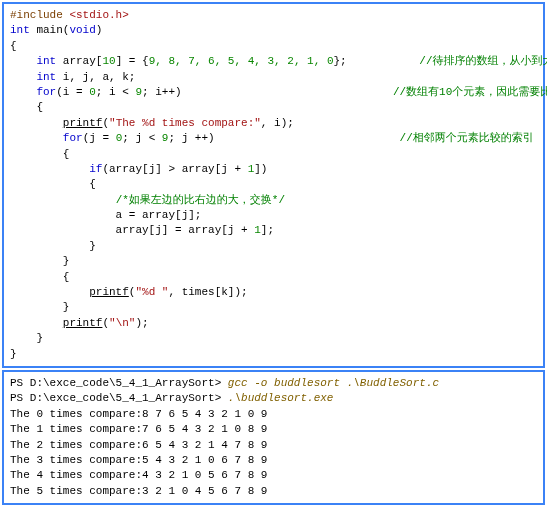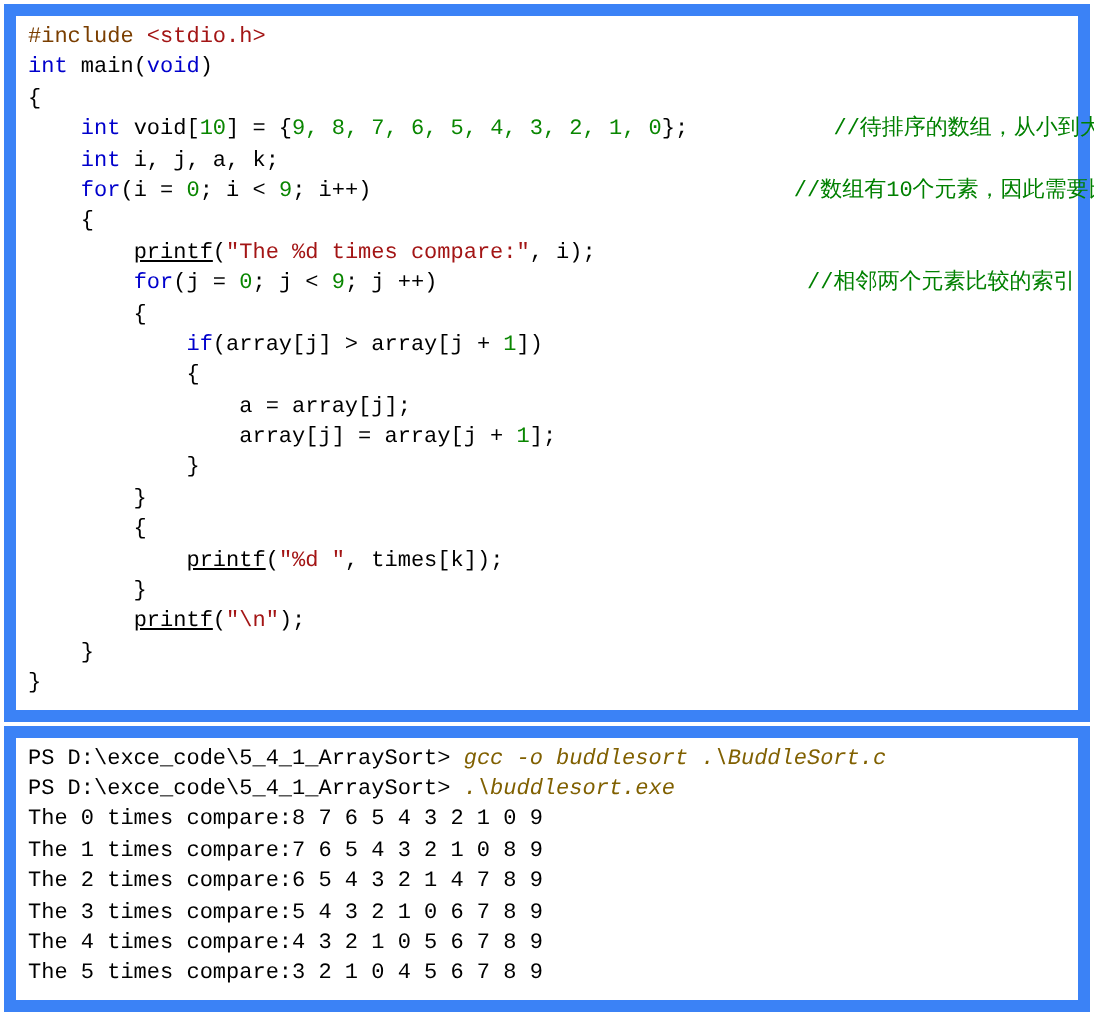--- a/index.html
+++ b/index.html
@@ -6,21 +6,21 @@
     margin: 0;
     padding: 2px;
     background: #fff;
     font-family: Consolas, "Courier New", monospace;
     font-size: 11px;
     line-height: 1.4;
     width: 547px;
     box-sizing: border-box;
   }
   .panel {
-    border: 6px solid #3b82f6;
+    border: 2px solid #3b82f6;
     padding: 4px 6px;
     margin-bottom: 2px;
     box-sizing: border-box;
     position: relative;
   }
   .code-line {
     white-space: pre;
     color: #000;
   }
   .tok-pre   { color: #7a3e00; }      
@@ -36,29 +36,30 @@
   }
   .term-cmd  { color: #806000; font-style: italic; }
 </style>
 </head>
 <body>
 
 <div class="panel">
 <div class="code-line"><span class="tok-pre">#include</span><span class="tok-inc"> &lt;stdio.h&gt;</span></div>
 <div class="code-line"><span class="tok-kw">int</span><span> main(</span><span class="tok-kw">void</span><span>)</span></div>
 <div class="code-line">{</div>
-<div class="code-line"><span>    </span><span class="tok-kw">int</span><span> void[</span><span class="tok-num">10</span><span>] = {</span><span class="tok-num">9, 8, 7, 6, 5, 4, 3, 2, 1, 0</span><span>};</span><span>           </span><span class="tok-cmt">//待排序的数组，从小到大排列</span></div>
+<div class="code-line"><span>    </span><span class="tok-kw">int</span><span> array[</span><span class="tok-num">10</span><span>] = {</span><span class="tok-num">9, 8, 7, 6, 5, 4, 3, 2, 1, 0</span><span>};</span><span>           </span><span class="tok-cmt">//待排序的数组，从小到大排列</span></div>
 <div class="code-line"><span>    </span><span class="tok-kw">int</span><span> i, j, a, k;</span></div>
 <div class="code-line"><span>    </span><span class="tok-kw">for</span><span>(i = </span><span class="tok-num">0</span><span>; i &lt; </span><span class="tok-num">9</span><span>; i++)</span><span>                                </span><span class="tok-cmt">//数组有10个元素，因此需要比较9次</span></div>
 <div class="code-line">    {</div>
 <div class="code-line"><span>        </span><span class="tok-func">printf</span><span>(</span><span class="tok-str">"The %d times compare:"</span><span>, i);</span></div>
 <div class="code-line"><span>        </span><span class="tok-kw">for</span><span>(j = </span><span class="tok-num">0</span><span>; j &lt; </span><span class="tok-num">9</span><span>; j ++)</span><span>                            </span><span class="tok-cmt">//相邻两个元素比较的索引</span></div>
 <div class="code-line">        {</div>
 <div class="code-line"><span>            </span><span class="tok-kw">if</span><span>(array[j] &gt; array[j + </span><span class="tok-num">1</span><span>])</span></div>
 <div class="code-line">            {</div>
+<div class="code-line"><span>                </span><span class="tok-cmt">/*如果左边的比右边的大，交换*/</span></div>
 <div class="code-line">                a = array[j];</div>
 <div class="code-line"><span>                array[j] = array[j + </span><span class="tok-num">1</span><span>];</span></div>
 <div class="code-line">            }</div>
 <div class="code-line">        }</div>
 <div class="code-line">        {</div>
 <div class="code-line"><span>            </span><span class="tok-func">printf</span><span>(</span><span class="tok-str">"%d "</span><span>, times[k]);</span></div>
 <div class="code-line">        }</div>
 <div class="code-line"><span>        </span><span class="tok-func">printf</span><span>(</span><span class="tok-str">"\n"</span><span>);</span></div>
 <div class="code-line">    }</div>
 <div class="code-line">}</div>

